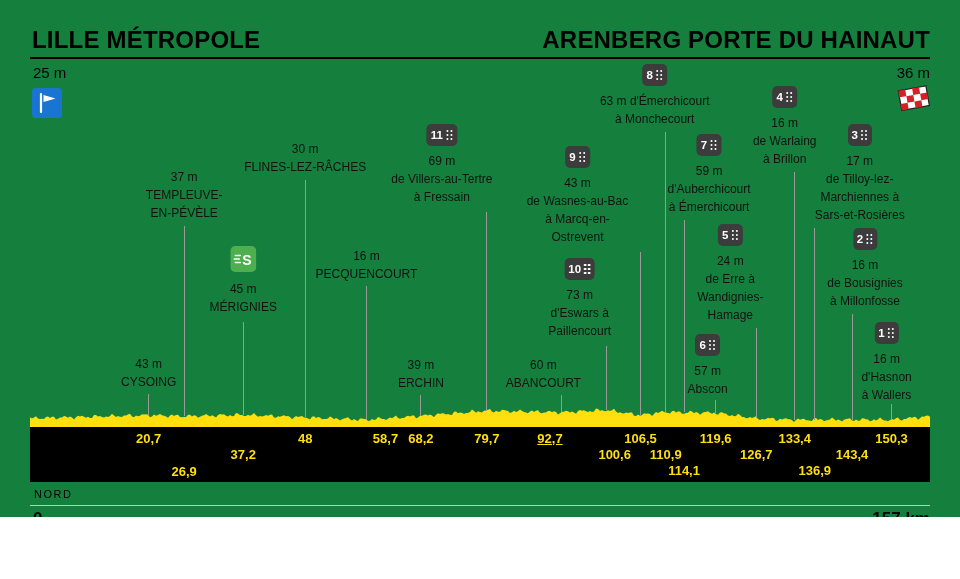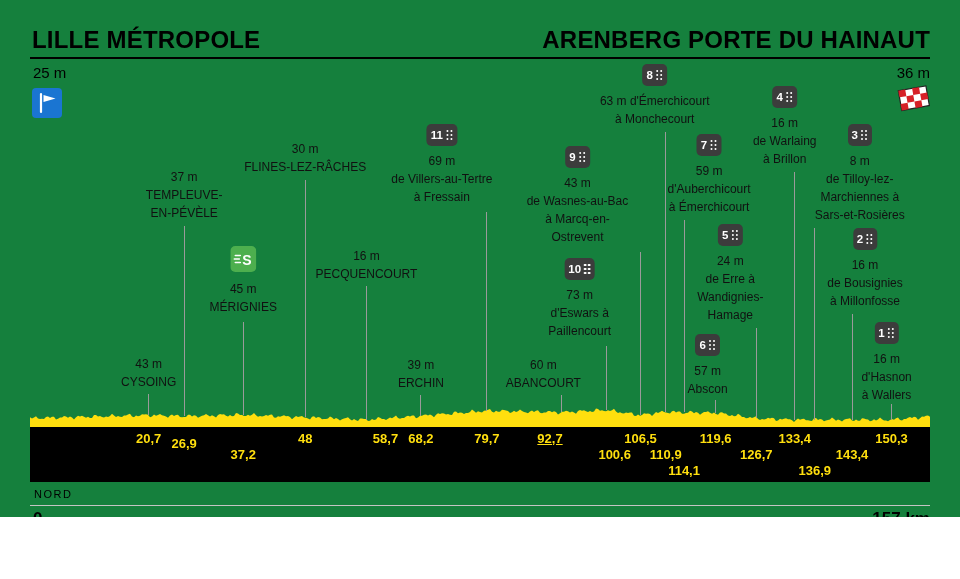--- a/index.html
+++ b/index.html
@@ -74,21 +74,21 @@
         <div class="wl">43 m</div>
         <div class="wl">CYSOING</div>
       </div>
       <div class="tick" style="left: 148.662px; top: 431px;">20,7</div>
       <div class="conn" style="left: 183.704px; top: 226px; height: 190px;"></div>
       <div class="wp" style="left: 184.204px; top: 168px;">
         <div class="wl">37 m</div>
         <div class="wl">TEMPLEUVE-</div>
         <div class="wl">EN-PÉVÈLE</div>
       </div>
-      <div class="tick" style="left: 184.204px; top: 436px;">26,9</div>
+      <div class="tick" style="left: 184.204px; top: 464px;">26,9</div>
       <div class="conn" style="left: 242.748px; top: 322px; height: 93px;"></div>
       <div class="wp" style="left: 243.248px; top: 246px;"><div class="sprinticon"><svg width="26" height="26" viewBox="0 0 26 26">
             <rect width="26" height="26" rx="5" style="fill:var(--sprint-green,#4daf4e)"></rect>
             <g stroke="#fff" stroke-width="1.6" stroke-linecap="round">
               <line x1="5" y1="9.5" x2="10" y2="9.5"></line>
               <line x1="4" y1="13" x2="9" y2="13"></line>
               <line x1="5" y1="16.5" x2="10" y2="16.5"></line>
             </g>
             <text x="16.5" y="18.5" font-size="14" font-weight="bold" fill="#fff" text-anchor="middle" font-family="Liberation Sans, sans-serif">S</text>
           </svg></div><div class="wl">45 m</div><div class="wl">MÉRIGNIES</div></div>
@@ -225,21 +225,21 @@
       <div class="wp" style="left: 859.777px; top: 124px;"><div class="badge">
           <span>3</span>
           <span class="dots">
             <i></i>
             <i></i>
             <i></i>
             <i></i>
             <i></i>
             <i></i>
           </span>
-        </div><div class="wl">8 m</div><div class="wl">de Tilloy-lez-</div><div class="wl">Marchiennes à</div><div class="wl">Sars-et-Rosières</div></div>
+        </div><div class="wl">17 m</div><div class="wl">de Tilloy-lez-</div><div class="wl">Marchiennes à</div><div class="wl">Sars-et-Rosières</div></div>
       <div class="tick" style="left: 814.777px; top: 463px;">136,9</div>
       <div class="conn" style="left: 851.538px; top: 314px; height: 106px;"></div>
       <div class="wp" style="left: 865.038px; top: 228px;"><div class="badge">
           <span>2</span>
           <span class="dots">
             <i></i>
             <i></i>
             <i></i>
             <i></i>
             <i></i>

